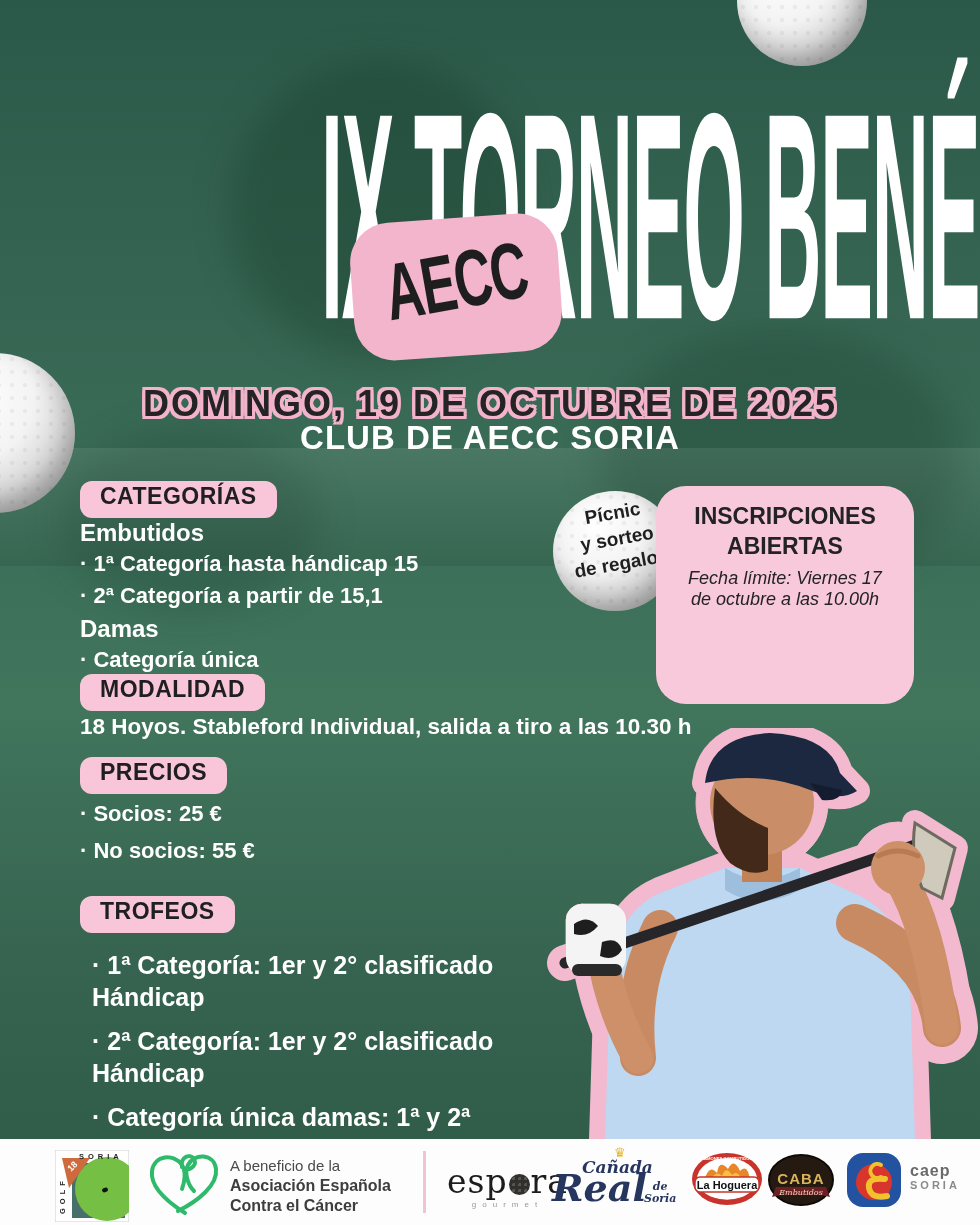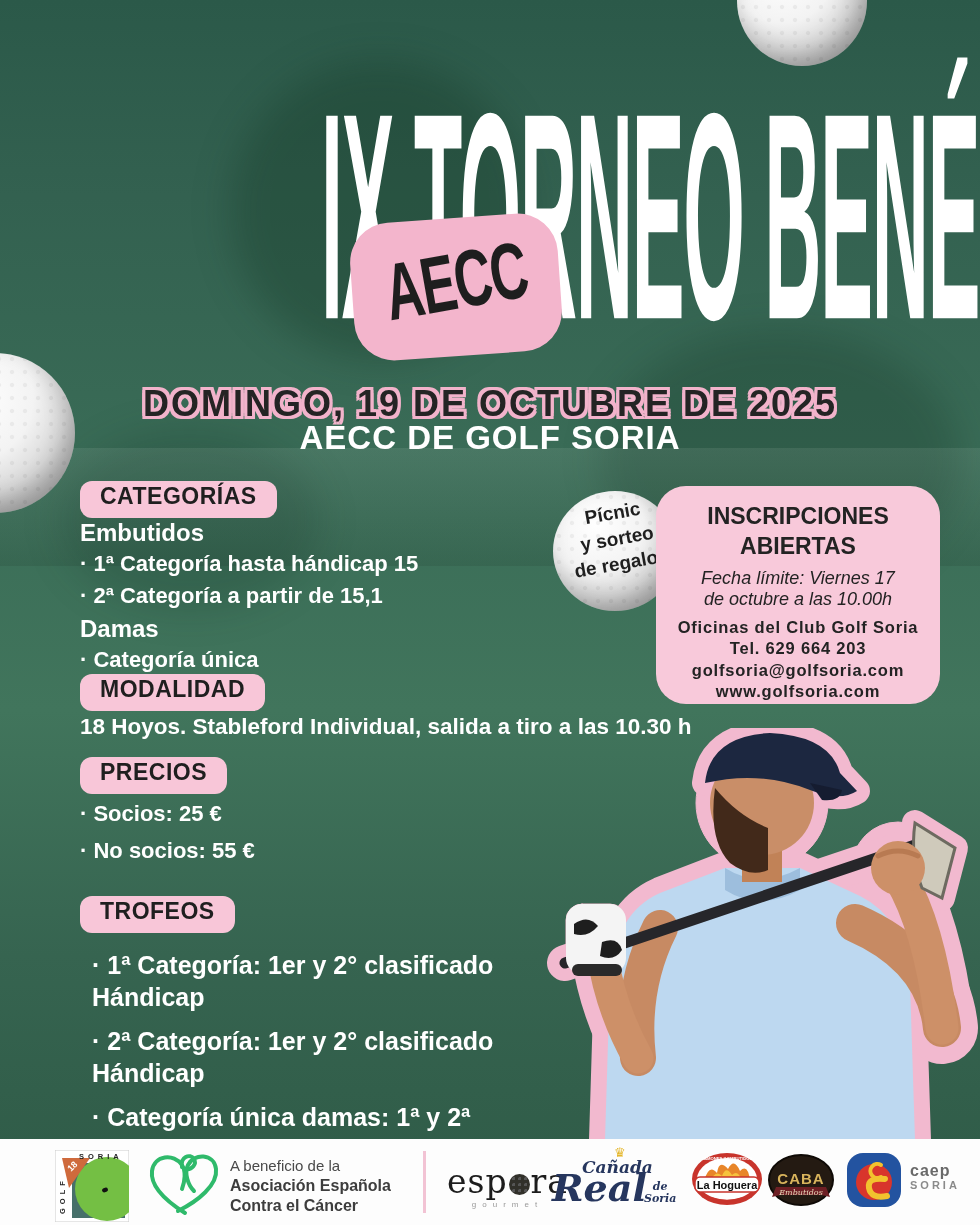--- a/index.html
+++ b/index.html
@@ -43,21 +43,21 @@
   .cat-block{position:absolute;left:80px;top:519px;width:500px;}
   .mod-text{position:absolute;left:80px;top:714px;width:640px;font-size:22.5px;}
   .price-block{position:absolute;left:80px;top:801px;width:420px;}
   .price-block .bullet{margin-bottom:11px;}
   .trophy-block{position:absolute;left:80px;top:937px;width:480px;}
   .trophy-block .bullet{font-size:25px;line-height:1.28;margin:12px;}
   
   .picnic-text{position:absolute;left:557px;top:500px;width:120px;transform:rotate(-10deg);
     text-align:center;color:#1f1f1f;font-weight:800;font-size:19px;line-height:1.35;}
   
-  .ins-card{position:absolute;left:656px;top:486px;width:284px;height:218px;
+  .ins-card{position:absolute;left:656px;top:486px;width:258px;height:218px;
     background:#f8c9da;border-radius:30px;text-align:center;color:#232323;}
   .ins-title{font-size:23px;font-weight:800;line-height:1.3;margin-top:16px;}
   .ins-italic{font-style:italic;font-size:18px;font-weight:500;line-height:1.2;margin-top:6px;}
   .ins-contact{font-size:16.5px;font-weight:700;letter-spacing:.8px;line-height:1.3;margin-top:6px;}
   
   .footer{position:absolute;left:0;top:1139px;width:980px;height:86px;background:#fdfdfd;}
   .f-item{position:absolute;}
   .aecc-text{font-size:15px;color:#4a4a4a;line-height:1.25;}
   .aecc-text .b{font-weight:700;font-size:16px;color:#3d3d3d;}
   .divider{position:absolute;left:423px;top:12px;width:2.5px;height:62px;background:#f2c3d4;}
@@ -87,21 +87,21 @@
 
   <div class="ball" style="left:737px;top:-64px;width:130px;height:130px;"></div>
   <div class="ball" style="left:-85px;top:353px;width:160px;height:160px;"></div>
   <div class="ball" style="left:553px;top:491px;width:124px;height:120px;"></div>
 
   <div class="title">IX TORNEO BENÉFICO</div>
   <div class="aecc-badge">
     <span>AECC</span>
   </div>
   <div class="date-line">DOMINGO, 19 DE OCTUBRE DE 2025</div>
-  <div class="venue-line">AECC DE GOLF SORIA</div>
+  <div class="venue-line">CLUB DE AECC SORIA</div>
 
   <div class="pill" style="top:481px;">CATEGORÍAS</div>
   <div class="cat-block wtext">
     <div class="group-name">Embutidos</div>
     <div class="bullet">· 1ª Categoría hasta hándicap 15</div>
     <div class="bullet">· 2ª Categoría a partir de 15,1</div>
     <div class="group-name">Damas</div>
     <div class="bullet">· Categoría única</div>
   </div>
 
@@ -112,26 +112,20 @@
   </div>
 
   <div class="ins-card">
     <div class="ins-title">
       <div>INSCRIPCIONES</div>
       <div>ABIERTAS</div>
     </div>
     <div class="ins-italic">
       <div>Fecha límite: Viernes 17</div>
       <div>de octubre a las 10.00h</div>
-    </div>
-    <div class="ins-contact">
-      <div>Oficinas del Club Golf Soria</div>
-      <div>Tel. 629 664 203</div>
-      <div>golfsoria@golfsoria.com</div>
-      <div>www.golfsoria.com</div>
     </div>
   </div>
 
   <div class="pill" style="top:674px;">MODALIDAD</div>
   <div class="mod-text wtext">18 Hoyos. Stableford Individual, salida a tiro a las 10.30 h</div>
 
   <div class="pill" style="top:757px;">PRECIOS</div>
   <div class="price-block wtext">
     <div class="bullet">· Socios: 25 €</div>
     <div class="bullet">· No socios: 55 €</div>

